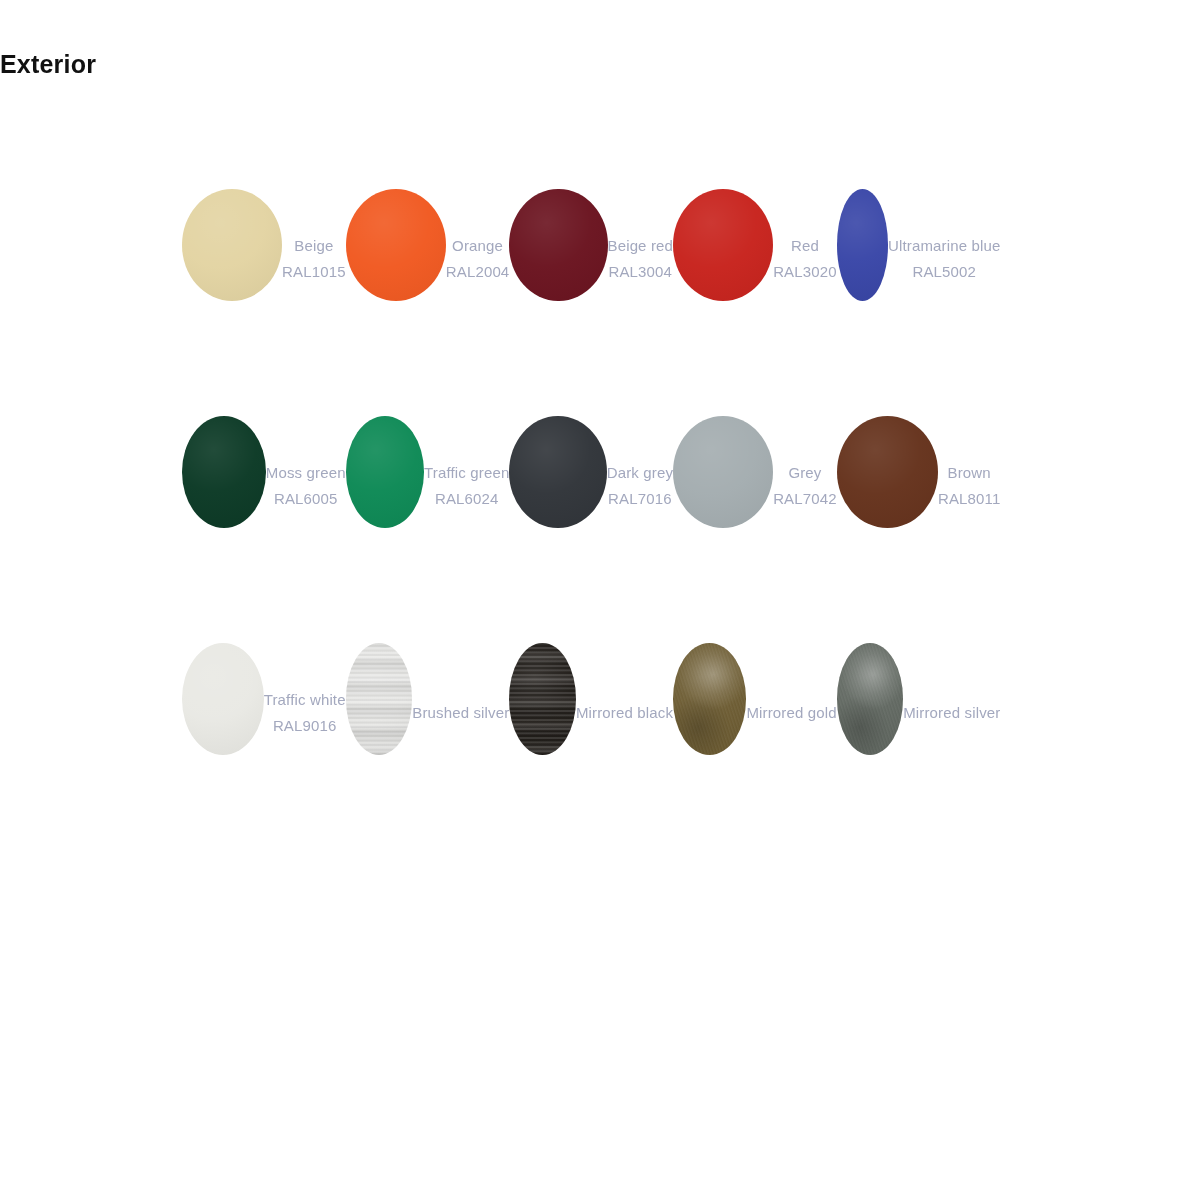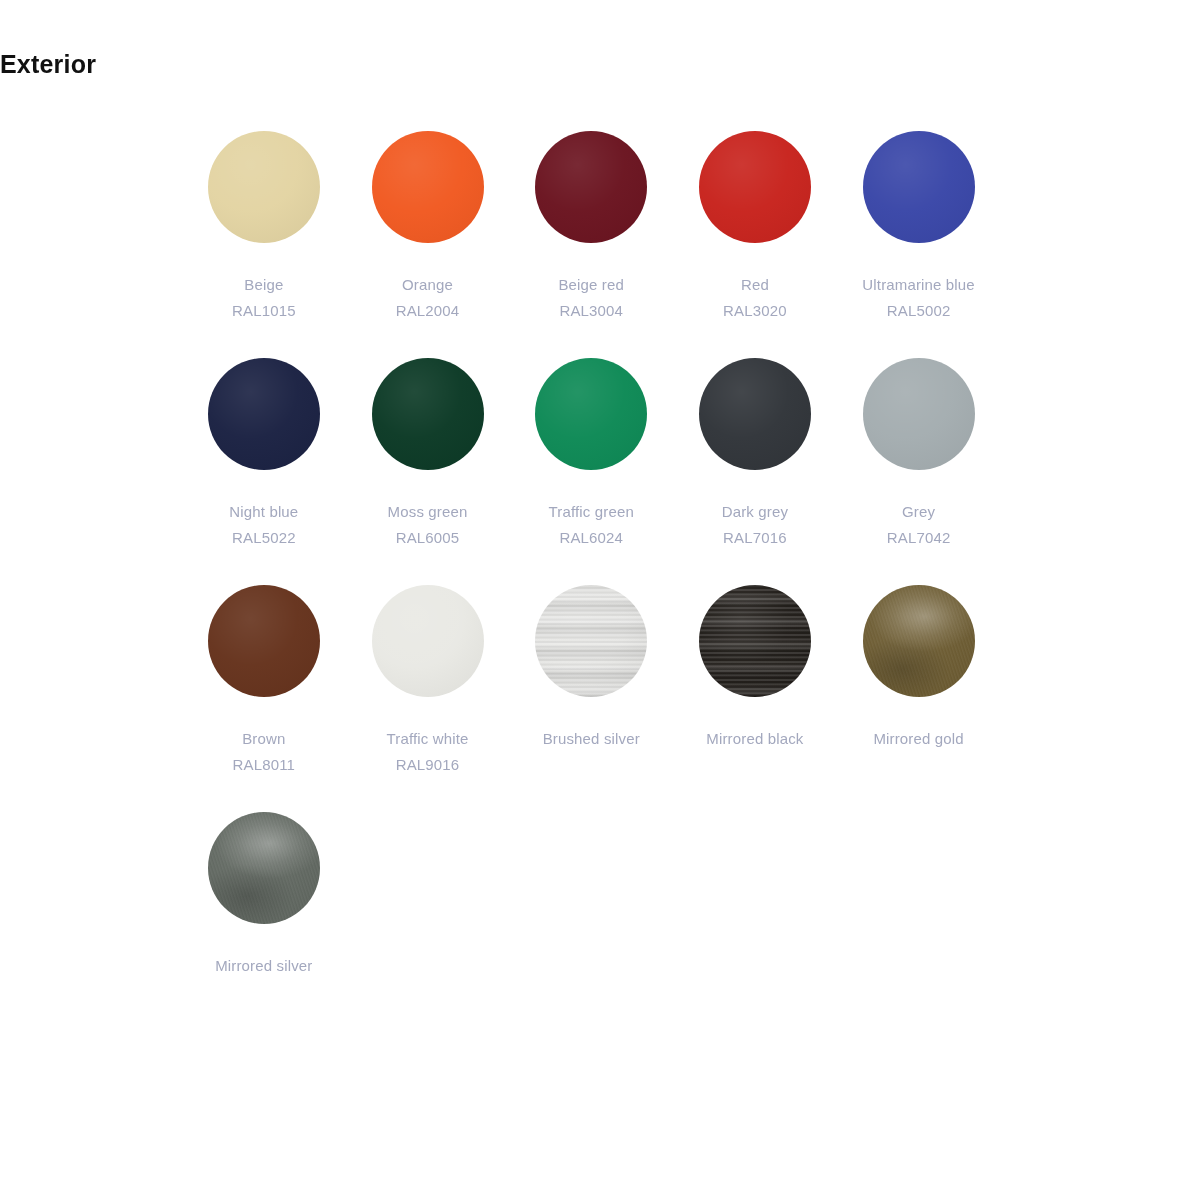--- a/index.html
+++ b/index.html
@@ -40,21 +40,21 @@
     width: 1000px;
     display: grid;
     grid-template-columns: repeat(5, 163.7px);
     grid-auto-rows: 227px;
     justify-items: start;
   }
 
   .swatch-cell {
     width: 163.7px;
     display: flex;
-    flex-direction: column;
+    flex-direction: row;
     align-items: center;
   }
 
   .swatch-disc {
     width: 112px;
     height: 112px;
     border-radius: 50%;
     position: relative;
     overflow: hidden;
     background-color: #cccccc;
@@ -193,27 +193,20 @@
         </div>
       </div>
       <div class="swatch-cell">
         <div class="swatch-disc " style="background-color: rgb(58, 71, 168);"></div>
         <div class="swatch-labels">
           <span class="swatch-name">Ultramarine blue</span>
           <span class="swatch-code">RAL5002</span>
         </div>
       </div>
       <div class="swatch-cell">
-        <div class="swatch-disc " style="background-color: rgb(27, 34, 67);"></div>
-        <div class="swatch-labels">
-          <span class="swatch-name">Night blue</span>
-          <span class="swatch-code">RAL5022</span>
-        </div>
-      </div>
-      <div class="swatch-cell">
         <div class="swatch-disc " style="background-color: rgb(12, 58, 38);"></div>
         <div class="swatch-labels">
           <span class="swatch-name">Moss green</span>
           <span class="swatch-code">RAL6005</span>
         </div>
       </div>
       <div class="swatch-cell">
         <div class="swatch-disc " style="background-color: rgb(14, 138, 86);"></div>
         <div class="swatch-labels">
           <span class="swatch-name">Traffic green</span>

